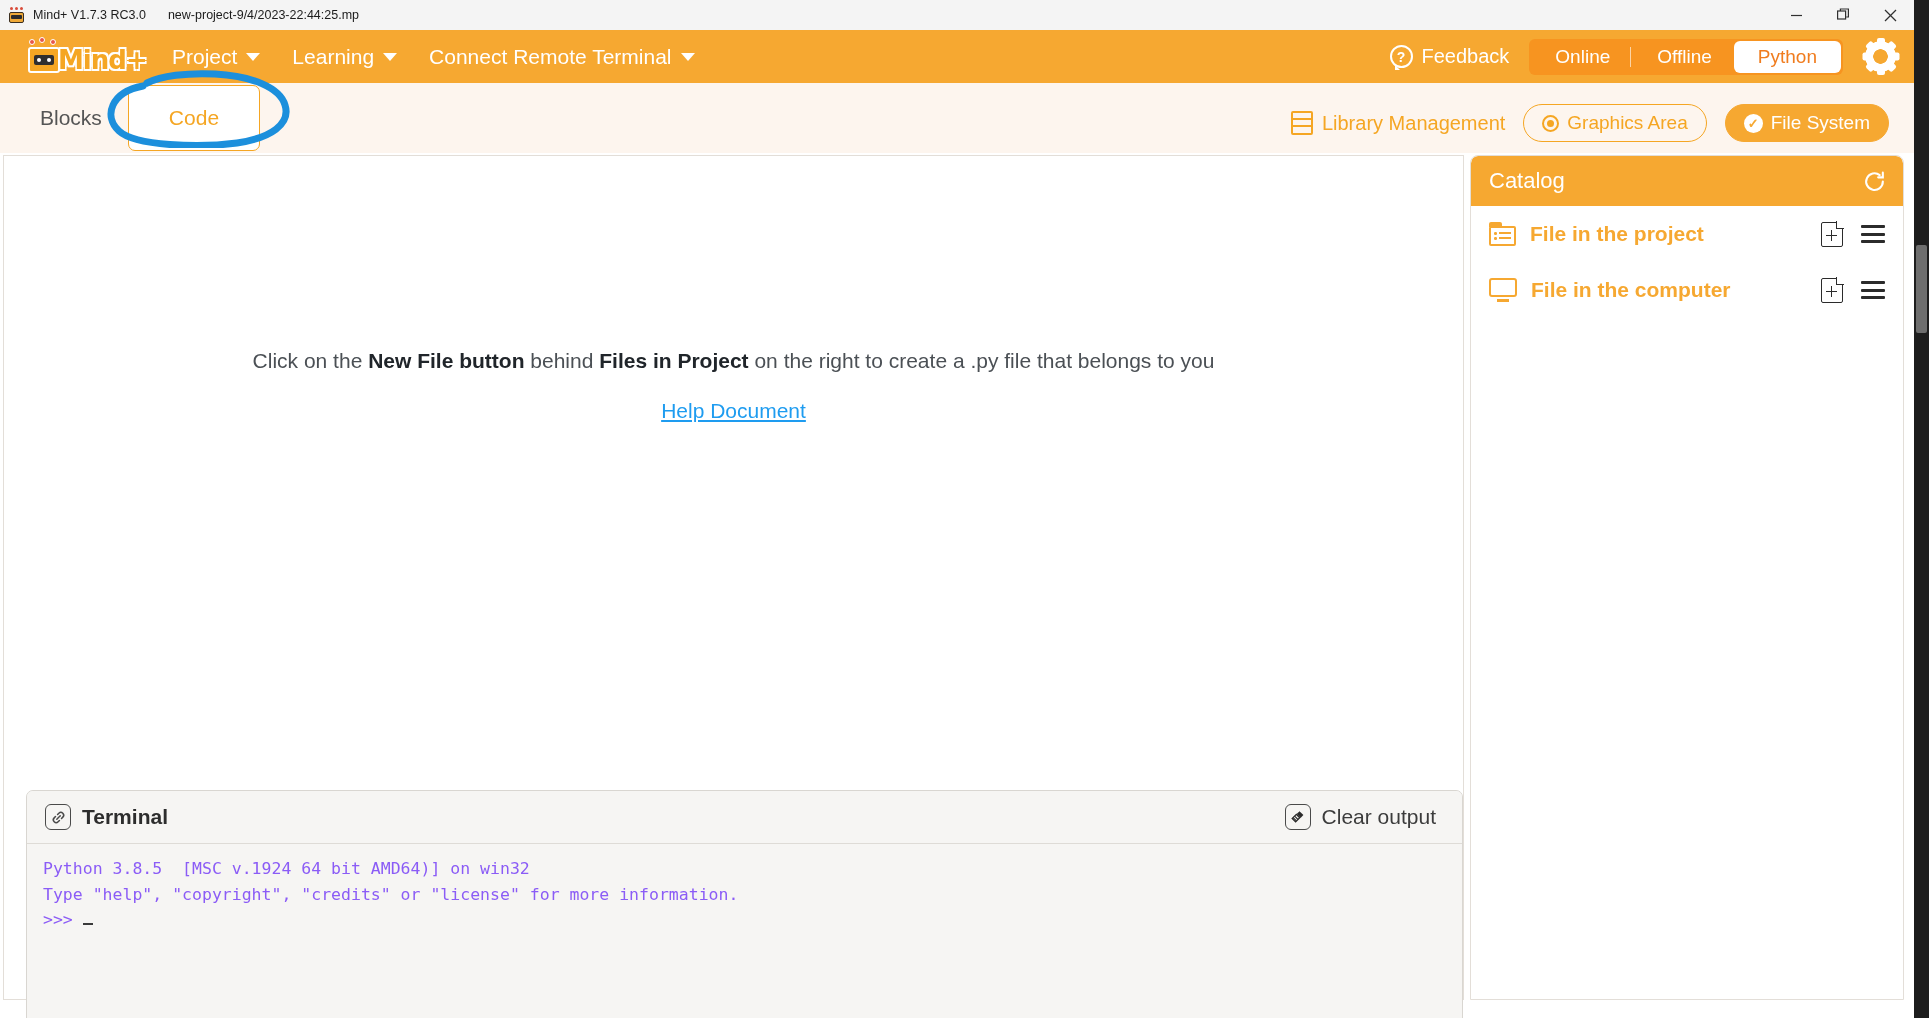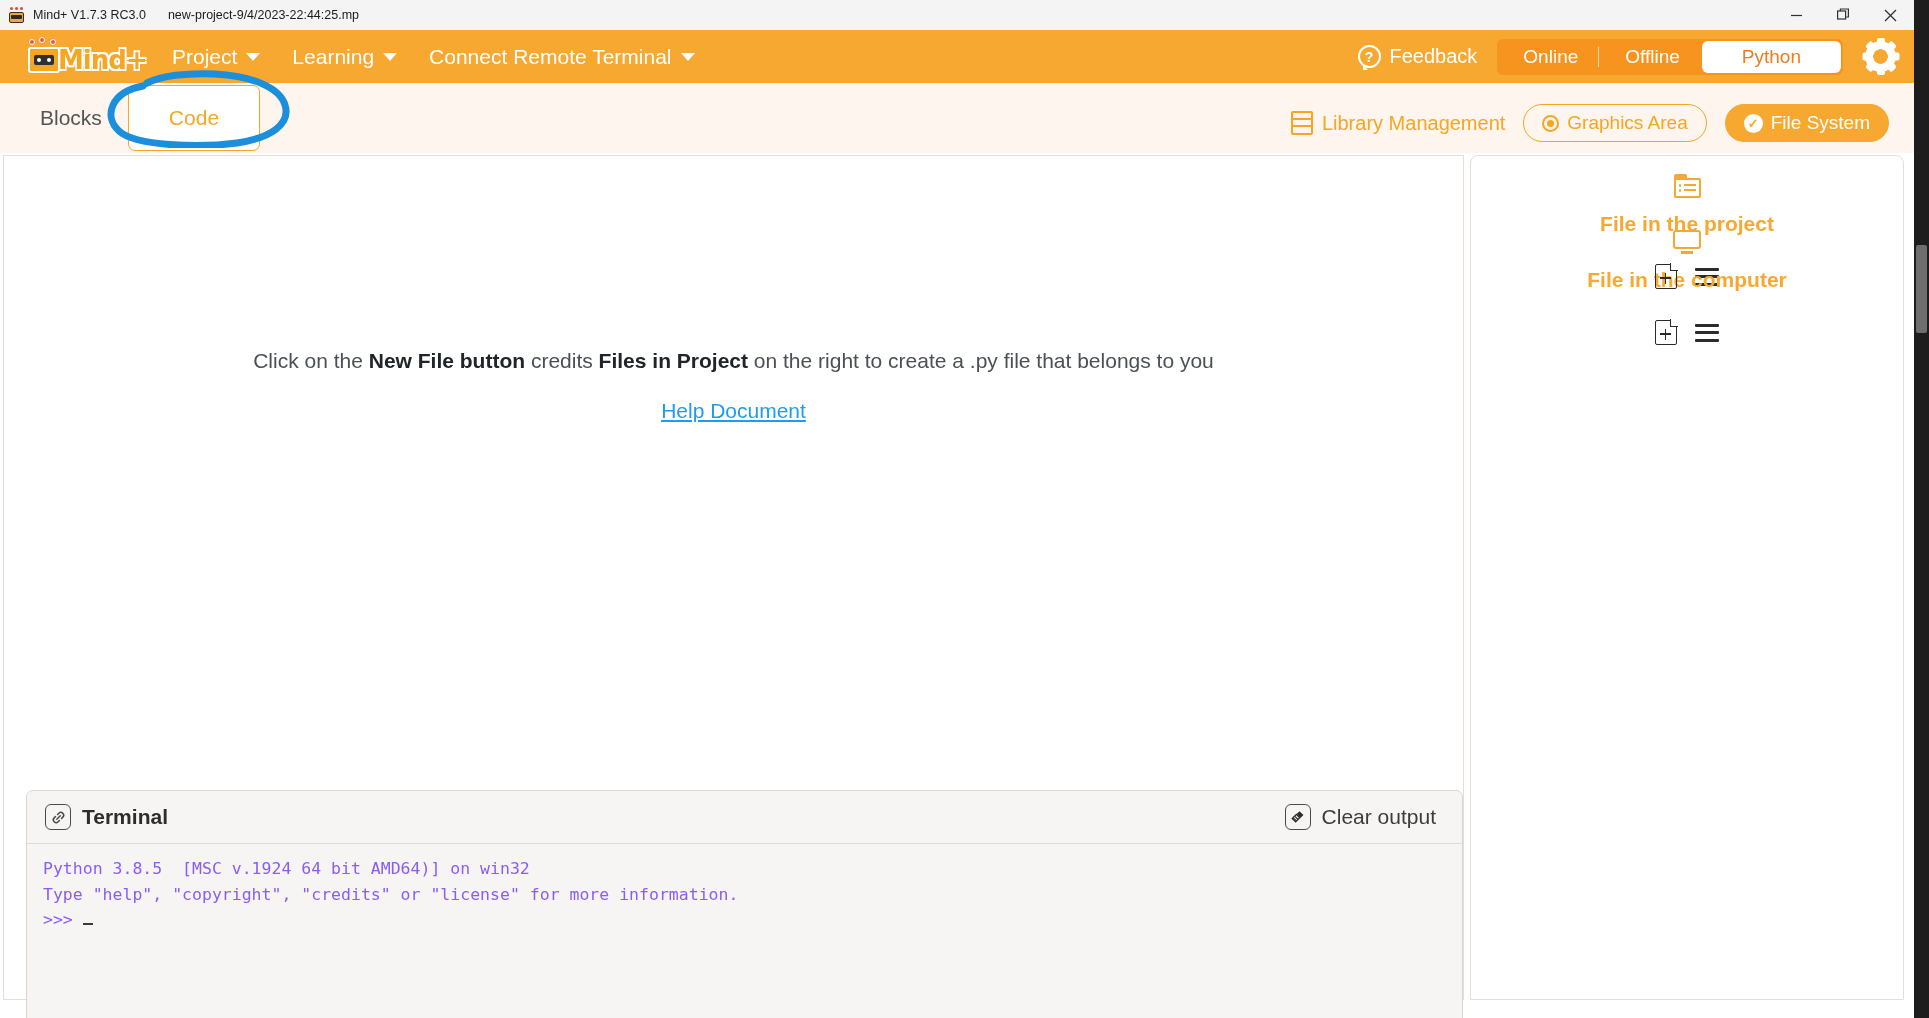--- a/index.html
+++ b/index.html
@@ -124,21 +124,21 @@
     background: #f79420; border-radius: 6px; overflow: hidden;
     margin-right: 22px;
   }
   .mode-btn {
     display: flex; align-items: center; justify-content: center;
     padding: 0 20px; font-size: 19px; color: #fff; cursor: pointer; white-space: nowrap; margin-left: 6px;
   }
   .mode-sep { width: 1px; background: rgba(255,255,255,.6); margin: 8px 0; }
   .mode-btn.active {
     background: #ffffff; color: #f07c1e; border-radius: 6px;
-    margin: 2px; padding: 0 40px;
+    margin: 2px; padding: 0 24px;
   }
   .gear {
     width: 31px; height: 31px; position: relative; cursor: pointer;
   }
   .gear .ring {
     position: absolute; inset: 0; border-radius: 50%;
     background: #fff;
     -webkit-mask: radial-gradient(circle at center, transparent 0 7px, #000 7.5px);
             mask: radial-gradient(circle at center, transparent 0 7px, #000 7.5px);
   }
@@ -260,21 +260,21 @@
   }
   .catalog-head {
     height: 50px; background: #f6a831; display: flex; align-items: center;
     justify-content: space-between; padding: 0 16px 0 18px;
     border-radius: 7px 7px 0 0;
   }
   .catalog-title { font-size: 22px; color: #ffffff; }
   .refresh-icon { width: 25px; height: 25px; cursor: pointer; }
   .cat-row {
     display: flex; align-items: center; padding: 0 18px; height: 56px;
-    gap: 14px; cursor: pointer; flex-direction: column;
+    gap: 14px; cursor: pointer;
   }
   .cat-row:first-of-type { margin-top: 18px; }
   .cat-label { font-size: 21px; font-weight: bold; color: #f6a831; white-space: nowrap; }
   .cat-spacer { flex: 1; }
   .cat-icons { display: flex; align-items: center; gap: 18px; }
   .folder-icon { width: 27px; height: 24px; position: relative; flex: none; }
   .folder-icon .tab-top {
     position: absolute; left: 0; top: 0; width: 13px; height: 5px;
     background: #f6a831; border-radius: 2px 2px 0 0;
   }
@@ -438,21 +438,21 @@
 
   <div class="annot">
     <svg width="192" height="78" viewBox="0 0 192 78">
       <path d="M40 16 C 8 22, 0 46, 16 61 C 32 76, 96 78, 134 73 C 168 68, 188 54, 182 35
                C 177 18, 150 6, 112 4 C 84 2.5, 58 6, 44 13" fill="none" stroke="#1c8fdc" stroke-width="7" stroke-linecap="round" stroke-linejoin="round"></path>
     </svg>
   </div>
 
   <div class="editor">
     <div class="placeholder">
-      <div class="ph-text"><span>Click on the </span><b>New File button</b><span> credits </span><b>Files in Project</b><span> on the right to create a .py file that belongs to you</span></div>
+      <div class="ph-text"><span>Click on the </span><b>New File button</b><span> behind </span><b>Files in Project</b><span> on the right to create a .py file that belongs to you</span></div>
       <a class="ph-link">Help Document</a>
     </div>
 
     <div class="terminal">
       <div class="term-head">
         <div class="term-title">
           <span class="chain-icon">
             <svg width="15" height="15" viewBox="0 0 16 16">
               <path d="M6.2 9.8 L9.8 6.2" stroke="currentColor" stroke-width="1.6" stroke-linecap="round"></path>
               <path d="M9 11.2 L7.6 12.6 A2.6 2.6 0 0 1 3.4 8.4 L4.8 7" stroke="currentColor" stroke-width="1.6" fill="none" stroke-linecap="round"></path>
@@ -473,20 +473,29 @@
           <span>Clear output</span>
         </div>
       </div>
       <div class="term-body"><span>Python 3.8.5  [MSC v.1924 64 bit AMD64)] on win32</span>
 <span>Type "help", "copyright", "credits" or "license" for more information.</span>
 <span>&gt;&gt;&gt; </span><span class="caret-blink"></span></div>
     </div>
   </div>
 
   <div class="catalog">
+    <div class="catalog-head">
+      <span class="catalog-title">Catalog</span>
+      <span class="refresh-icon">
+        <svg width="25" height="25" viewBox="0 0 24 24" fill="none" stroke="#ffffff" stroke-width="2" stroke-linecap="round">
+          <path d="M20 12 A8 8 0 1 1 17 5.9"></path>
+          <path d="M20 3.5 V8 H15.5"></path>
+        </svg>
+      </span>
+    </div>
 
     <div class="cat-row">
       <span class="folder-icon">
         <span class="tab-top"></span>
           <span class="bodyf"></span>
         <span class="dotf a"></span>
           <span class="lnf a"></span>
         <span class="dotf b"></span>
           <span class="lnf b"></span>
       </span>

